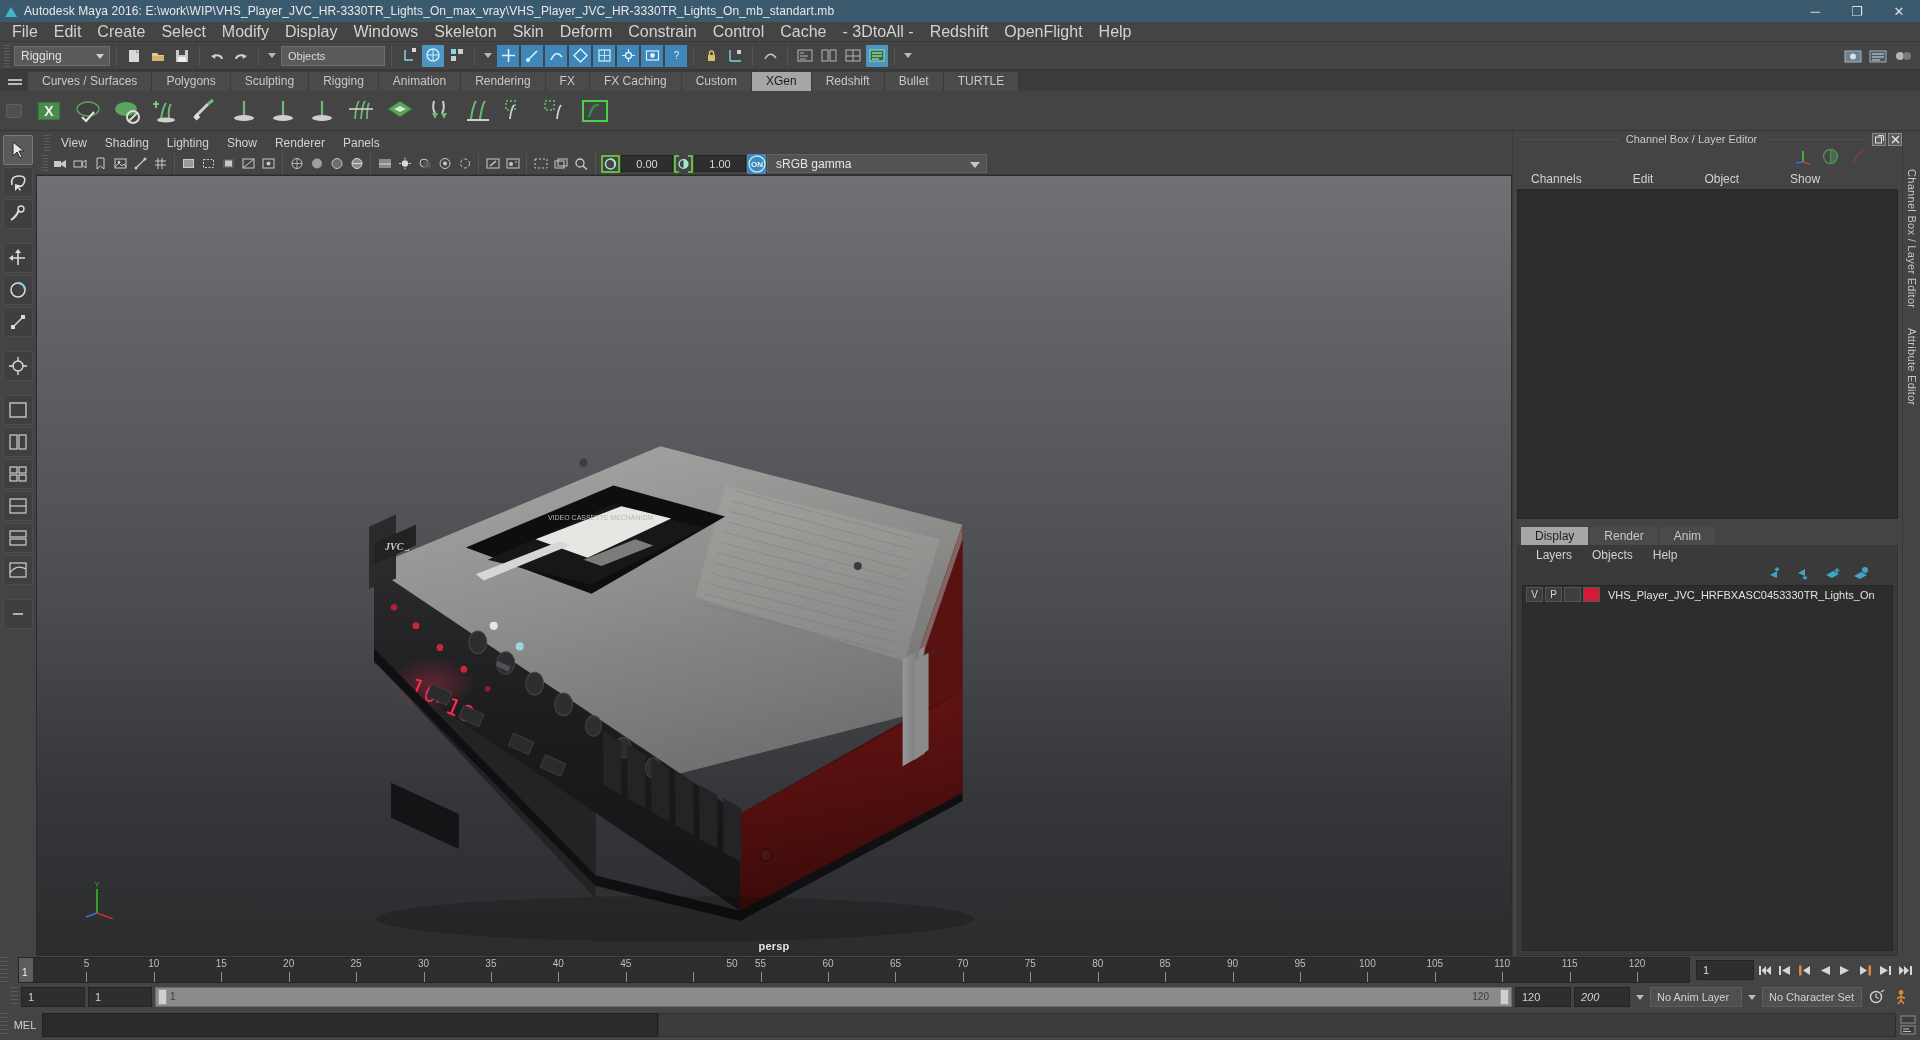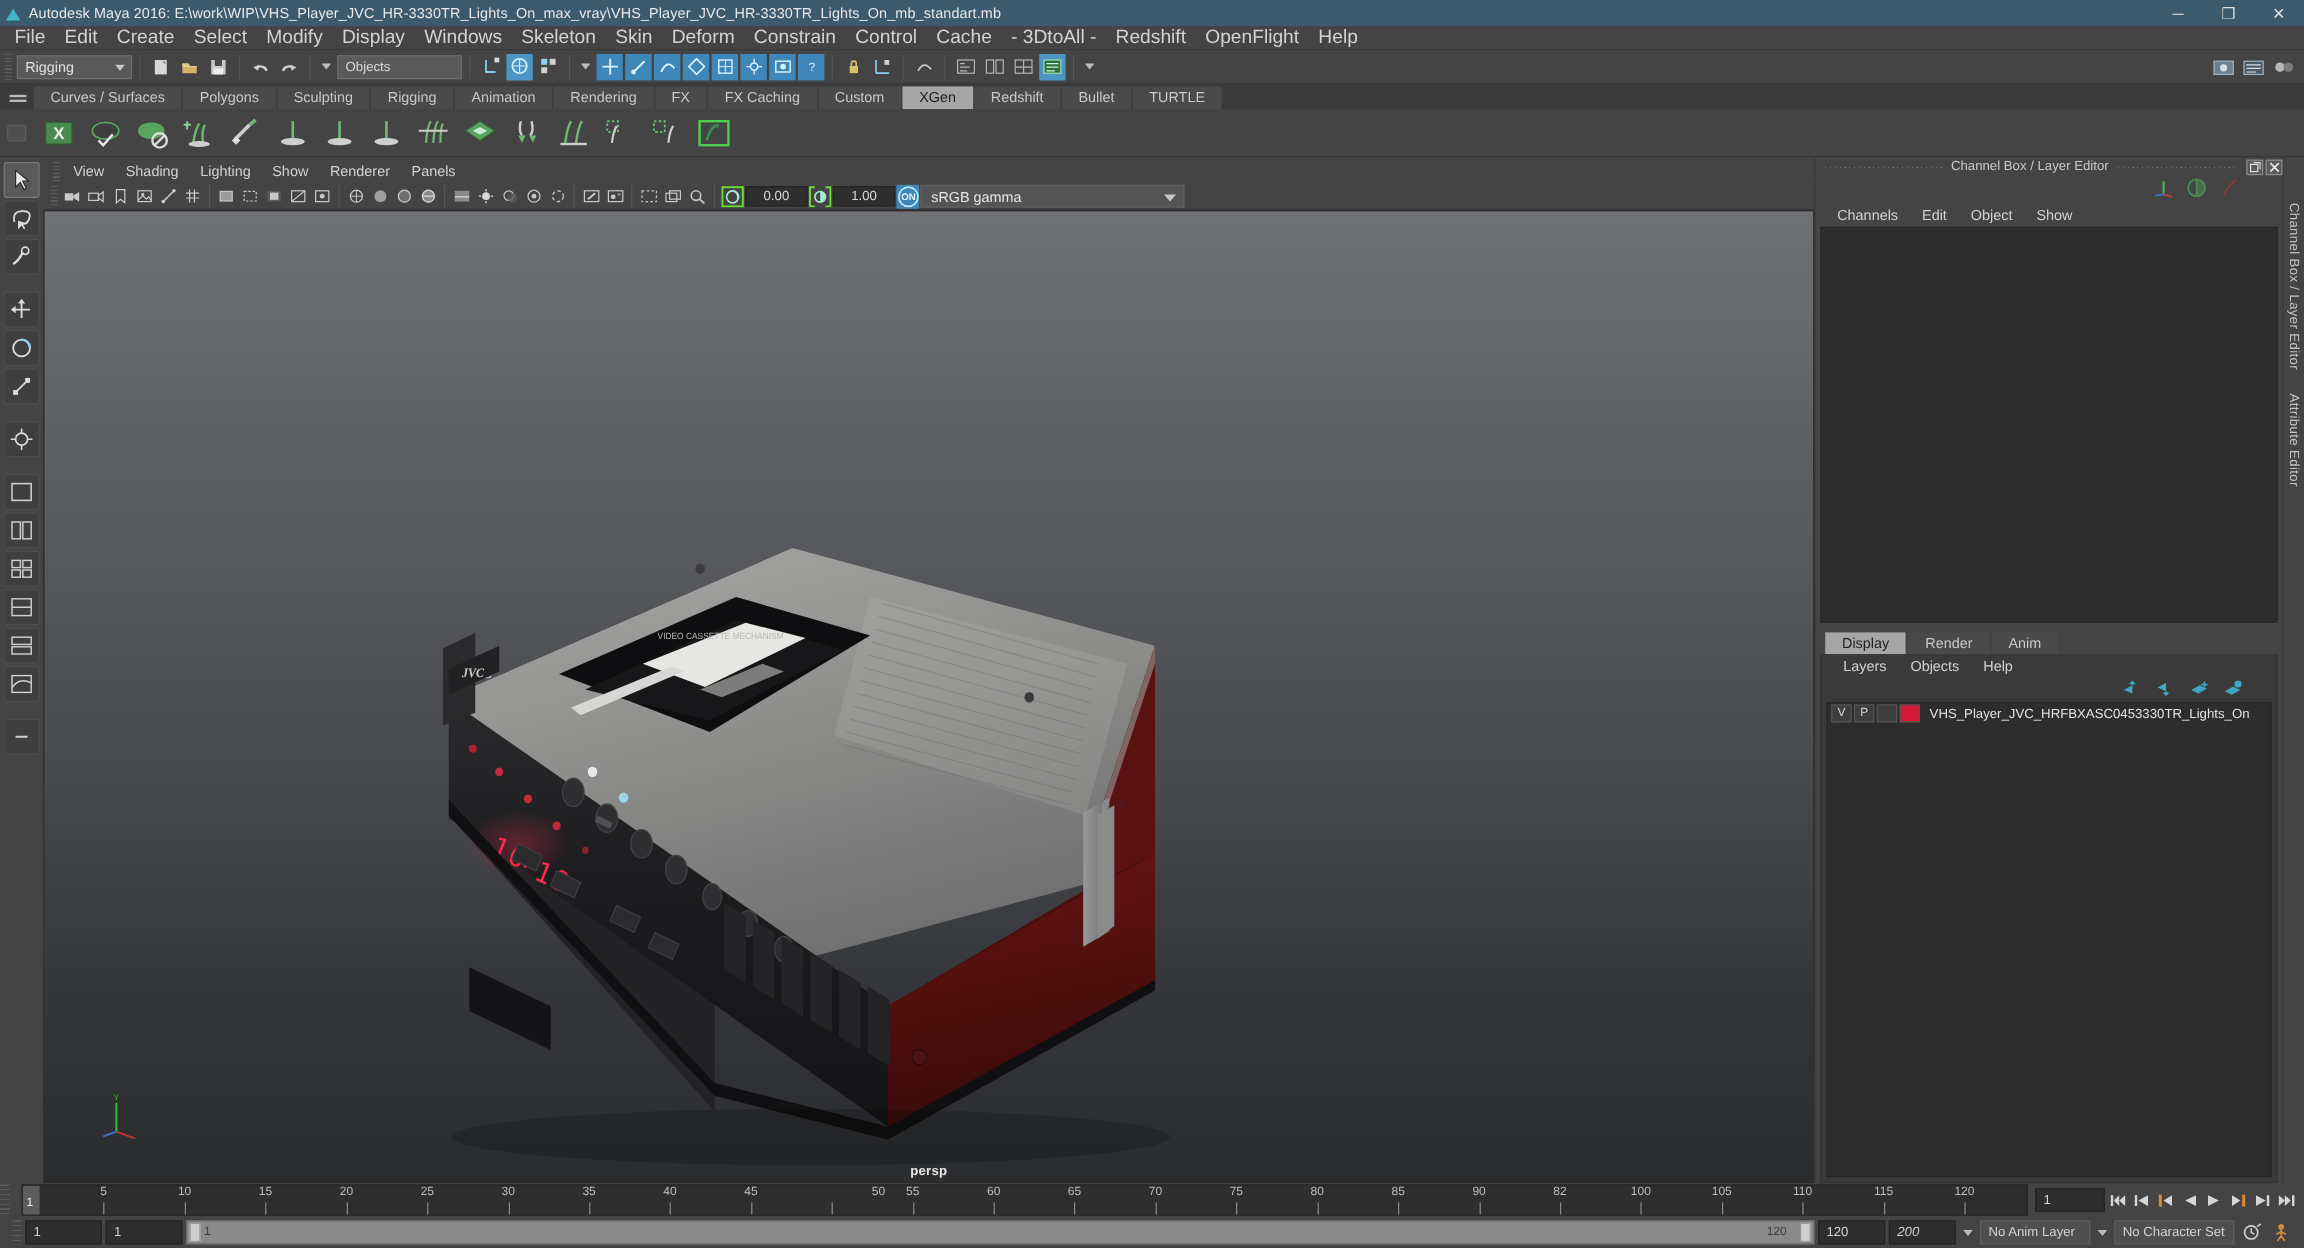--- a/index.html
+++ b/index.html
@@ -117,21 +117,21 @@
 
   
   .right-panel { width:390px; flex:0 0 390px; background:#444444; display:flex; flex-direction:column;
      border-left:1px solid #3a3a3a; }
   .rp-titlebar { height:16px; flex:0 0 16px; display:flex;align-items:center; font-size:11px; color:#c9c9c9; position:relative;}
   .dotline { flex:1 1 auto; height:1px; background:
      repeating-linear-gradient(to right, #6e6e6e 0 1px, transparent 1px 4px); margin:0 8px;}
   .rp-titlebtn { width:14px;height:13px;border:1px solid #8d8d8d; background:#5a5a5a; margin-left:2px;
      display:flex;align-items:center;justify-content:center;font-size:9px;color:#e0e0e0;}
   .rp-iconrow { height:22px; flex:0 0 22px; display:flex;align-items:center;justify-content:flex-end; padding-right:36px; gap:10px;}
-  .rp-menubar { height:20px; flex:0 0 20px; display:flex;align-items:center; padding-left:8px;}
+  .rp-menubar { height:20px; flex:0 0 20px; display:flex;align-items:center; padding-left:8px;gap:31px;}
   .rp-menu { padding:0 10px; font-size:12px; color:#d2d2d2;}
   .channelbox-body { flex:0 0 330px; background:#2d2d2d; border:1px solid #272727; margin:0 4px; }
   .rp-tabs { height:20px; flex:0 0 20px; display:flex;align-items:flex-end; padding-left:8px; margin-top:6px;}
   .rp-tab { height:18px;line-height:18px;padding:0 14px;font-size:12px;color:#c8c8c8;background:#4a4a4a;margin-right:2px;}
   .rp-tab.active{background:#a6a6a6;color:#1f1f1f;}
   .rp-layer-menubar { height:20px;flex:0 0 20px;display:flex;align-items:center;padding-left:8px;}
   .rp-layer-icons { height:20px;flex:0 0 20px;display:flex;align-items:center;justify-content:flex-end;gap:12px;padding-right:28px;}
   .layer-list { flex:1 1 auto; background:#2d2d2d; border:1px solid #272727; margin:0 4px 4px 4px; min-height:0;}
   .layer-row { display:flex; align-items:center; height:17px; padding-left:3px; gap:2px; }
   .layer-cell { width:17px;height:15px;background:#3e3e3e;border:1px solid #555; display:flex;align-items:center;justify-content:center;
@@ -1102,21 +1102,21 @@
           <div class="tick-label" style="left: 943.871px;">70</div>
           <div class="tick-mark" style="left: 943.871px;"></div>
           <div class="tick-label" style="left: 1011.29px;">75</div>
           <div class="tick-mark" style="left: 1011.29px;"></div>
           <div class="tick-label" style="left: 1078.71px;">80</div>
           <div class="tick-mark" style="left: 1078.71px;"></div>
           <div class="tick-label" style="left: 1146.13px;">85</div>
           <div class="tick-mark" style="left: 1146.13px;"></div>
           <div class="tick-label" style="left: 1213.55px;">90</div>
           <div class="tick-mark" style="left: 1213.55px;"></div>
-          <div class="tick-label" style="left: 1280.97px;">82</div>
+          <div class="tick-label" style="left: 1280.97px;">95</div>
           <div class="tick-mark" style="left: 1280.97px;"></div>
           <div class="tick-label" style="left: 1348.39px;">100</div>
           <div class="tick-mark" style="left: 1348.39px;"></div>
           <div class="tick-label" style="left: 1415.81px;">105</div>
           <div class="tick-mark" style="left: 1415.81px;"></div>
           <div class="tick-label" style="left: 1483.23px;">110</div>
           <div class="tick-mark" style="left: 1483.23px;"></div>
           <div class="tick-label" style="left: 1550.65px;">115</div>
           <div class="tick-mark" style="left: 1550.65px;"></div>
           <div class="tick-label" style="left: 1618.06px;">120</div>
@@ -1213,15 +1213,32 @@
           </svg>
       </div>
       <div class="pb-btn" style="width:22px;">
         <svg width="18" height="16">
             <circle cx="9" cy="3.5" r="2.4" fill="#d88a3a"></circle>
             <path d="M9 6 v5 M9 7.5 l-4 2 M9 7.5 l4 2 M9 11 l-3 4 M9 11 l3 4" stroke="#d88a3a" stroke-width="1.4" fill="none"></path>
           </svg>
       </div>
     </div>
 
+    <div class="mel-row">
+      <div class="vgrip" style="height:24px;"></div>
+      <div class="mel-label">MEL</div>
+      <div class="mel-out" style="width:616px;">
+        <span></span>
+      </div>
+      <div class="mel-in">
+        <span></span>
+      </div>
+      <div class="pb-btn" style="width:24px;">
+        <svg width="16" height="20">
+            <rect x="1" y="1" width="14" height="7" fill="#3a3a3a" stroke="#8e8e8e"></rect>
+            <rect x="1" y="11" width="14" height="8" fill="#3a3a3a" stroke="#8e8e8e"></rect>
+            <path d="M3 14 h6 M3 16.5 h8" stroke="#a8c8d8"></path>
+          </svg>
+      </div>
+    </div>
 
   </div>
 </div>
 
 </body></html>

